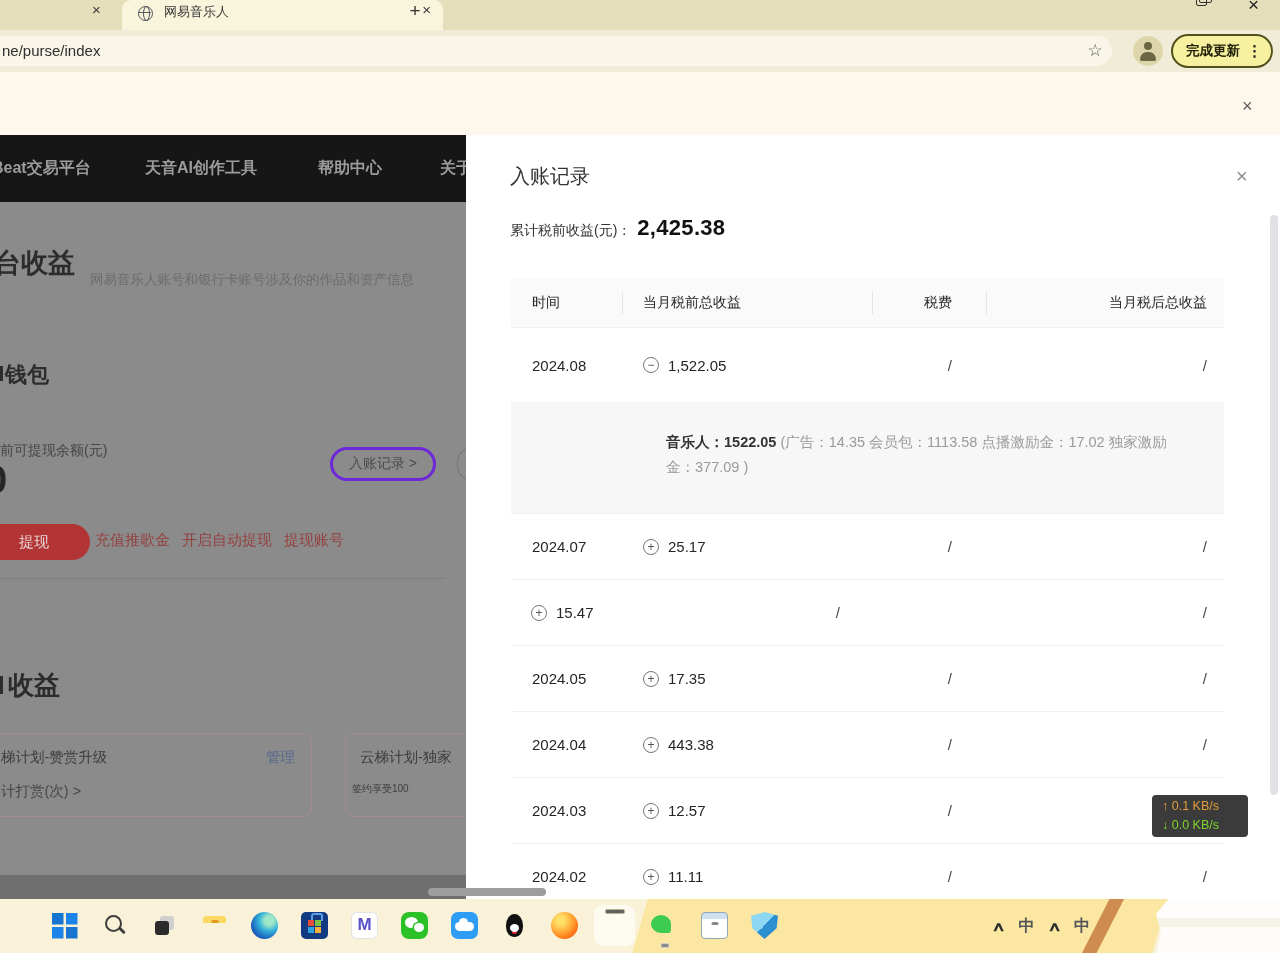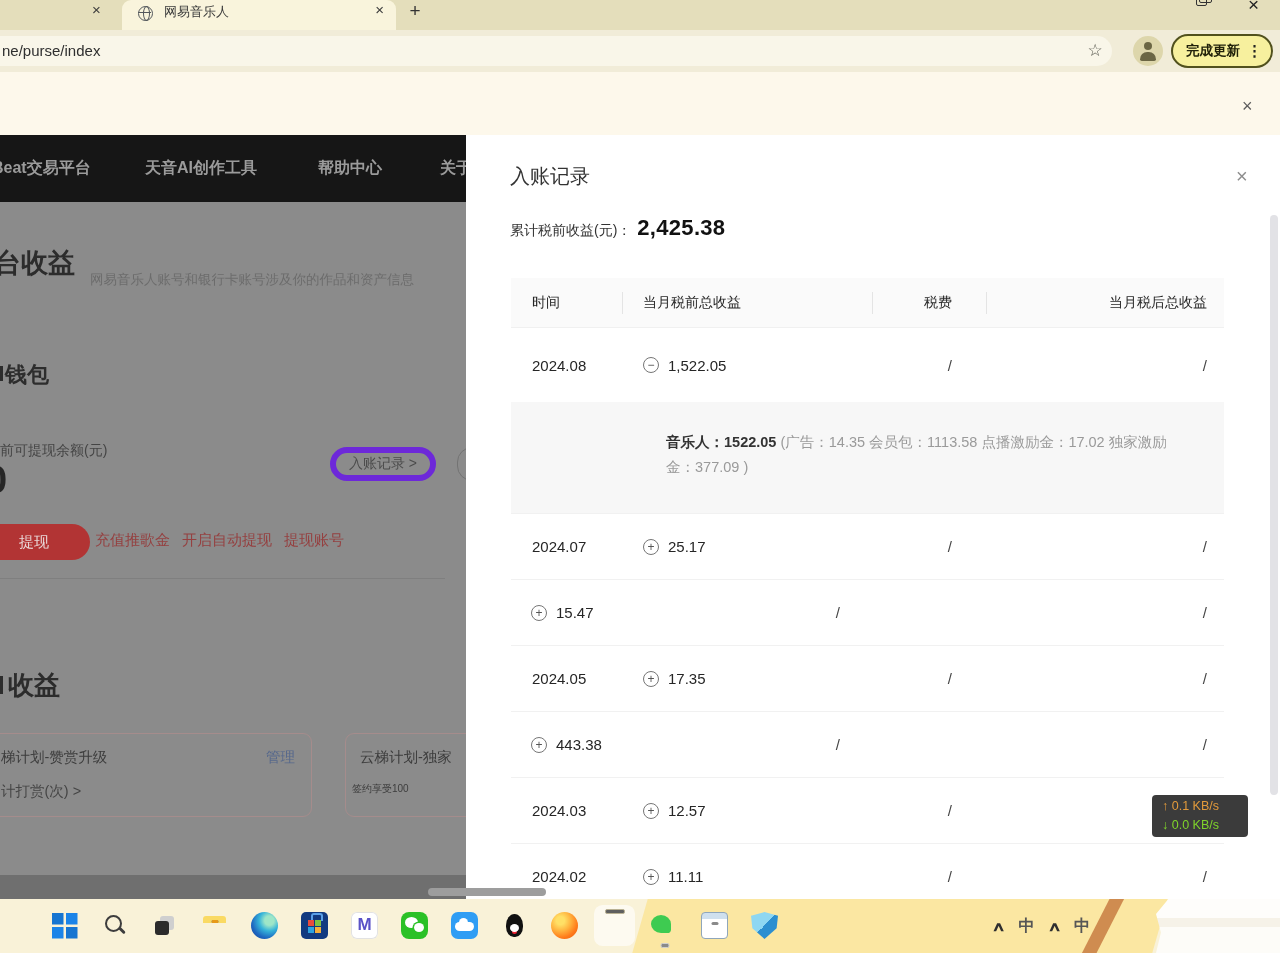--- a/index.html
+++ b/index.html
@@ -6,21 +6,21 @@
   html,body { background:#ddd; }
   .screen{
     position:relative; width:1280px; height:953px; overflow:hidden;
     background:#fff; font-family:"Liberation Sans", sans-serif;
     -webkit-font-smoothing:antialiased;
   }
 
   
   .tabbar{position:absolute;left:0;top:0;width:1280px;height:30px;background:#e4debb;}
   .tab-partial-close{position:absolute;left:92px;top:1px;font-size:15px;color:#3c3c3c;cursor:default;}
-  .tab-active{position:absolute;left:122px;top:0;width:274px;height:30px;background:#f9f4dc;border-radius:9px 9px 0 0;}
+  .tab-active{position:absolute;left:122px;top:0;width:321px;height:30px;background:#f9f4dc;border-radius:9px 9px 0 0;}
   .globe-favicon{position:absolute;left:16px;top:6px;width:15px;height:15px;border:1.5px solid #54585c;border-radius:50%;}
   .globe-favicon::before{content:"";position:absolute;left:-1px;top:4.5px;width:13px;height:1.5px;background:#54585c;}
   .globe-favicon::after{content:"";position:absolute;left:3.5px;top:-1px;width:5px;height:13px;border:1.5px solid #54585c;border-radius:50%;}
   .tab-title{position:absolute;left:42px;top:3px;font-size:13px;color:#3a3a3a;white-space:nowrap;}
   .tab-close{position:absolute;right:12px;top:1px;font-size:15px;color:#3c3c3c;}
   .newtab-btn{position:absolute;left:402px;top:-2px;width:26px;height:26px;font-size:19px;color:#333;text-align:center;line-height:26px;}
   .win-restore{position:absolute;left:1196px;top:-3px;width:11px;height:9px;border:1.5px solid #333;border-radius:2px;}
   .win-restore::before{content:"";position:absolute;left:2px;top:-6px;width:11px;height:9px;border:1.5px solid #333;border-radius:2px;}
   .win-close{position:absolute;left:1248px;top:-6px;font-size:19px;color:#222;}
 
@@ -52,21 +52,21 @@
   .nav-item:nth-child(3){left:318px;}
   .nav-item:nth-child(4){left:440px;}
 
   .h-platform{position:absolute;left:-6px;top:110px;font-size:27px;font-weight:700;color:#2c2c2c;white-space:nowrap;}
   .platform-desc{position:absolute;left:90px;top:136px;font-size:13.5px;color:#6c6c6c;white-space:nowrap;}
   .h-wallet{position:absolute;left:5px;top:225px;font-size:22px;font-weight:700;color:#2d2d2d;}
   .frag-bar{position:absolute;width:3px;background:#2d2d2d;}
   .frag-wallet{left:0;top:231px;height:15px;}
   .balance-label{position:absolute;left:0;top:307px;font-size:14px;color:#454545;white-space:nowrap;}
   .balance-value{position:absolute;left:-14px;top:324px;font-size:38px;font-weight:700;color:#262626;}
-  .records-pill{position:absolute;left:330px;top:312px;width:106px;height:34px;border:6px solid #6d28d9;border-radius:17px;color:#4c4c4c;font-size:14px;display:flex;align-items:center;justify-content:center;white-space:nowrap;}
+  .records-pill{position:absolute;left:330px;top:312px;width:106px;height:34px;border:3px solid #6d28d9;border-radius:17px;color:#4c4c4c;font-size:14px;display:flex;align-items:center;justify-content:center;white-space:nowrap;}
   .pill-sliver{position:absolute;left:457px;top:312px;width:30px;height:34px;border:1px solid #737373;border-radius:17px;}
   .withdraw-btn{position:absolute;left:-22px;top:389px;width:112px;height:36px;background:#b23434;border-radius:18px;color:#e9d8d8;font-size:15px;display:flex;align-items:center;justify-content:center;}
   .wallet-links{position:absolute;left:95px;top:396px;display:flex;gap:12px;}
   .wallet-link{font-size:15px;color:#954040;white-space:nowrap;}
   .dim-divider{position:absolute;left:0;top:443px;width:445px;height:1px;background:#7f7f7f;}
   .h-income{position:absolute;left:8px;top:533px;font-size:26px;font-weight:700;color:#2c2c2c;}
   .frag-income{left:0;top:541px;height:18px;}
   .income-card{position:absolute;top:598px;height:84px;border:1px solid #a58c8c;border-radius:9px;}
   .income-card.card-0{left:-20px;width:332px;}
   .income-card.card-1{left:345px;width:220px;}
@@ -301,20 +301,21 @@
                 <span class="amount">17.35</span>
               </div>
               <div class="cell c3">
                 <span class="slash">/</span>
               </div>
               <div class="cell c4">
                 <span class="slash">/</span>
               </div>
             </div>
             <div class="trow">
+              <div class="cell c1">2024.04</div>
               <div class="cell c2">
                 <span class="row-icon">+</span>
                 <span class="amount">443.38</span>
               </div>
               <div class="cell c3">
                 <span class="slash">/</span>
               </div>
               <div class="cell c4">
                 <span class="slash">/</span>
               </div>

